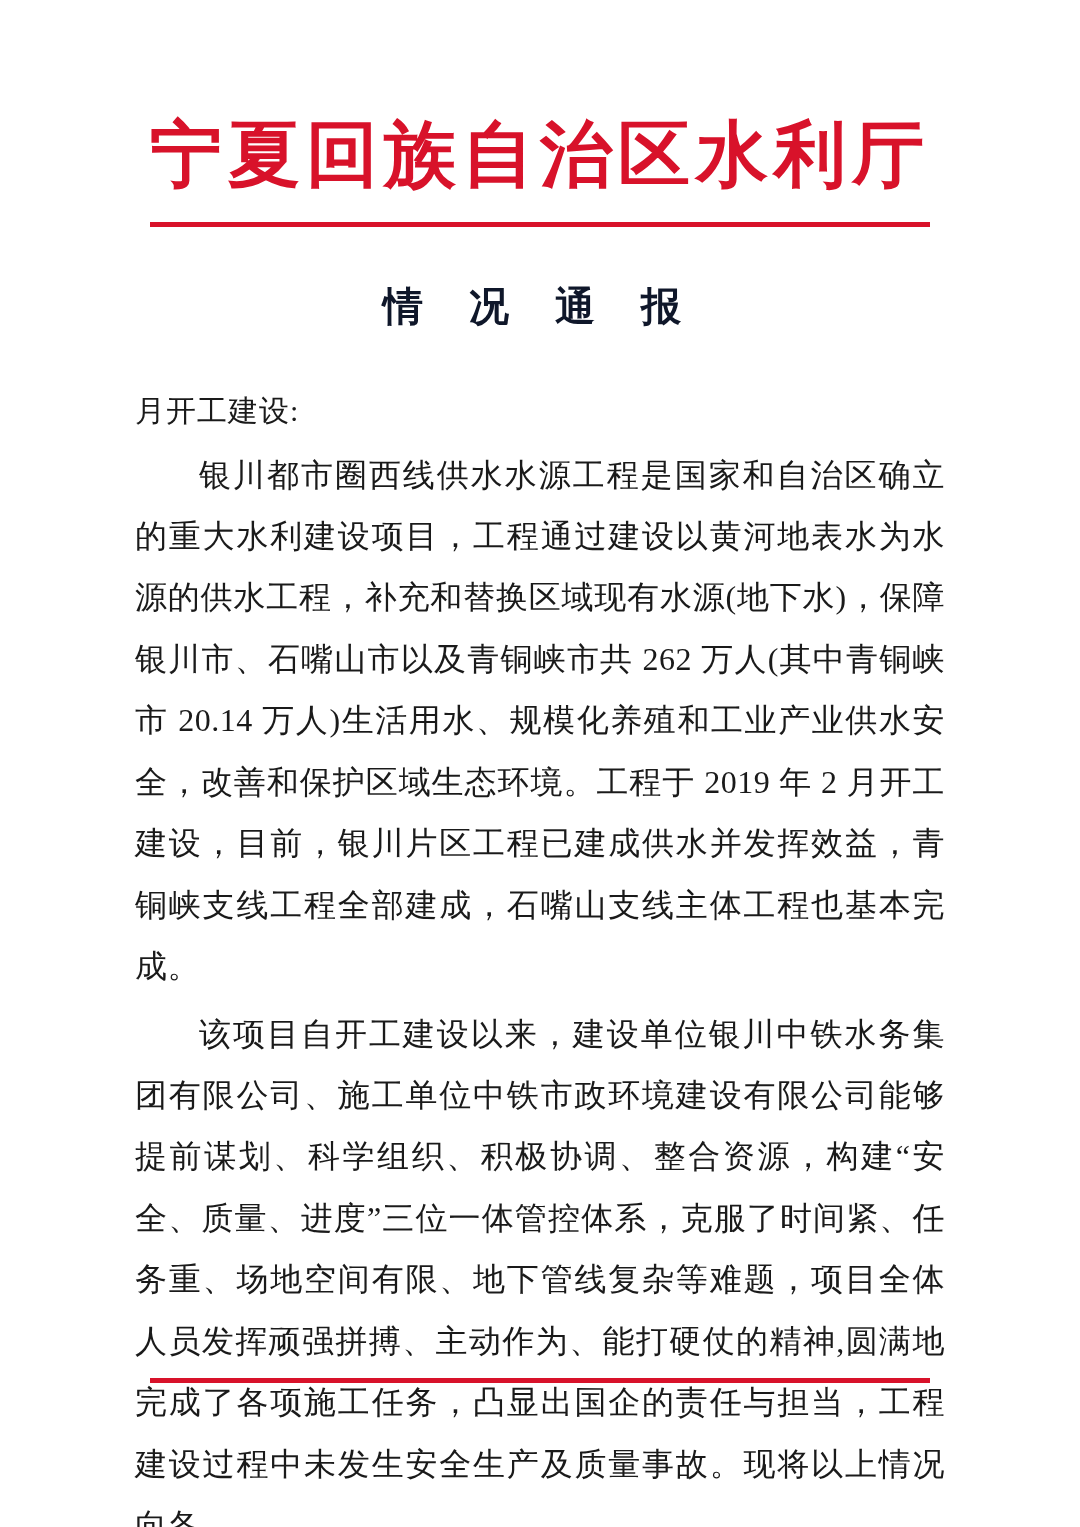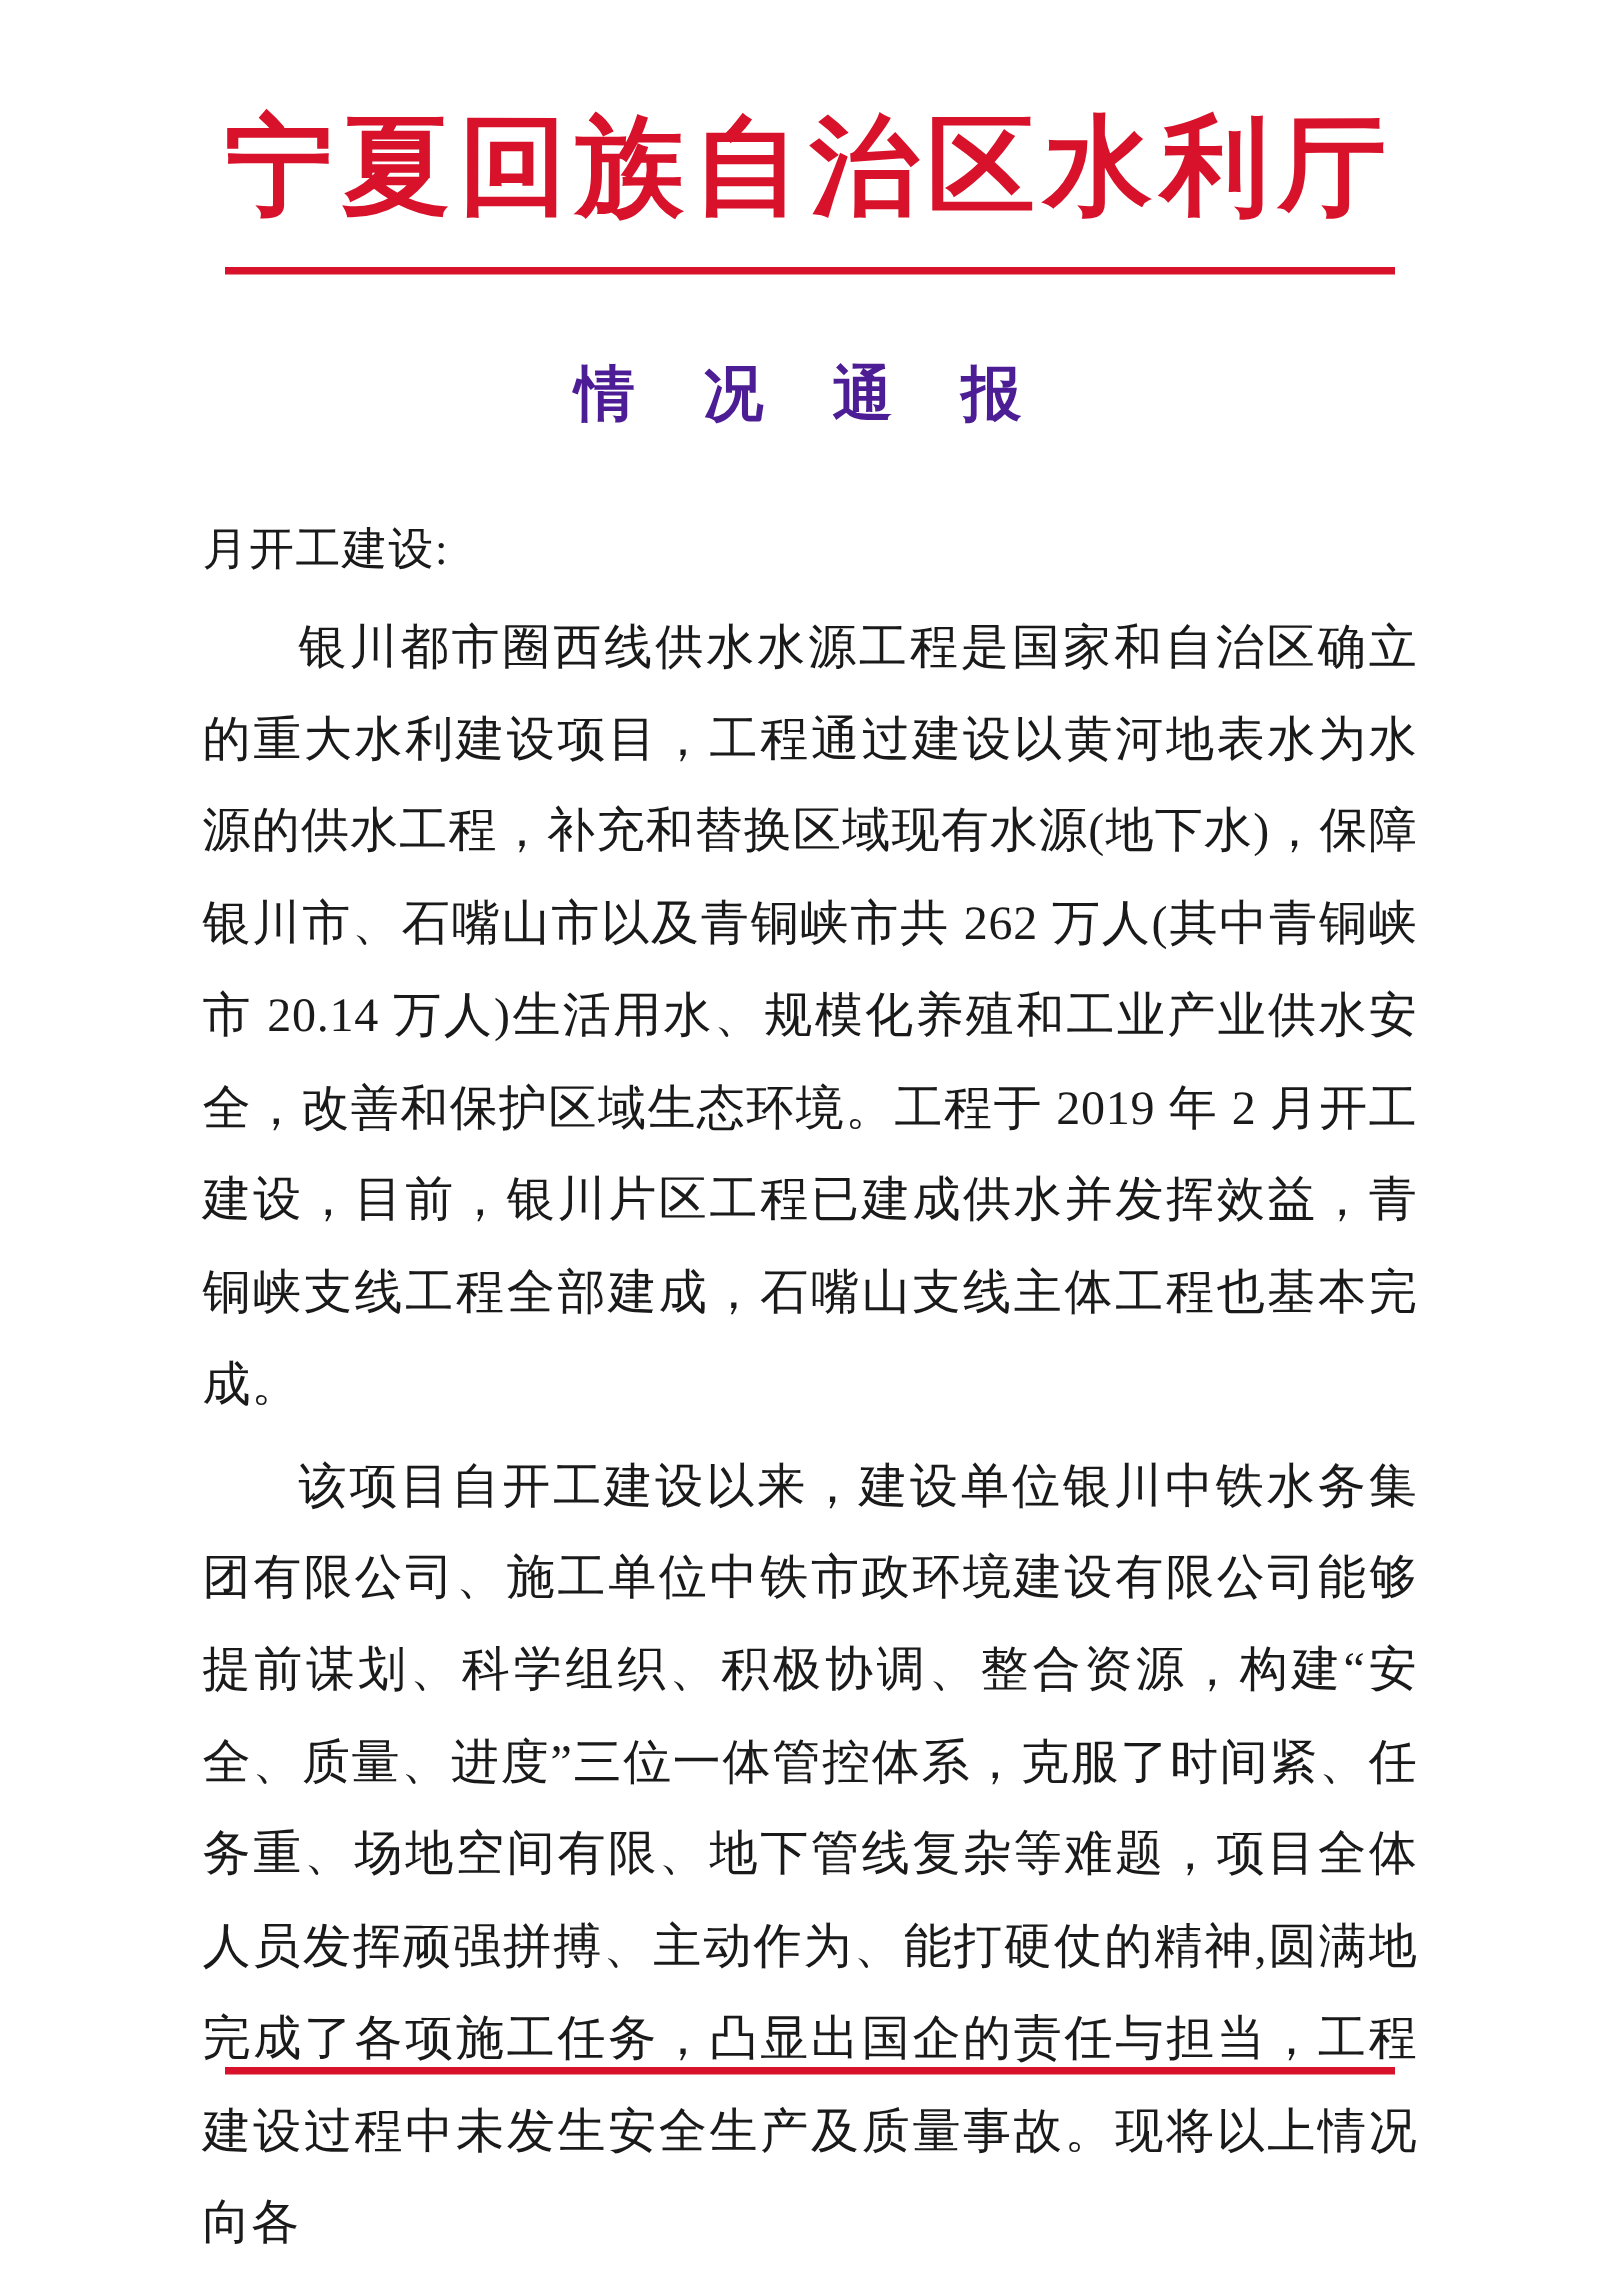--- a/index.html
+++ b/index.html
@@ -14,21 +14,21 @@
     font-family: "Liberation Serif", "DejaVu Serif", serif;
     color: #1a1a1a;
     overflow: hidden;
   }
   .page {
     position: absolute;
     inset: 0;
     padding: 0;
   }
   .masthead {
-    margin-top: 72px;
+    margin-top: 116px;
     text-align: center;
   }
   .masthead-title {
     color: #d8122a;
     font-family: "DejaVu Serif", "Liberation Serif", serif;
     font-weight: bold;
     font-size: 72px;
     letter-spacing: 6px;
     line-height: 1.05;
     white-space: nowrap;
@@ -39,21 +39,21 @@
     background: #d8122a;
     margin: 30px auto 0 auto;
   }
   .doc-title {
     text-align: center;
     margin-top: 52px;
     font-family: "DejaVu Serif", "Liberation Serif", serif;
     font-weight: bold;
     font-size: 40px;
     letter-spacing: 16px;
-    color: #4c1d95;
+    color: #0f172a;
   }
   .body-wrap {
     margin: 48px auto 0 auto;
     width: 810px;
   }
   .salutation {
     font-size: 30px;
     line-height: 1.9;
     letter-spacing: 1px;
   }

